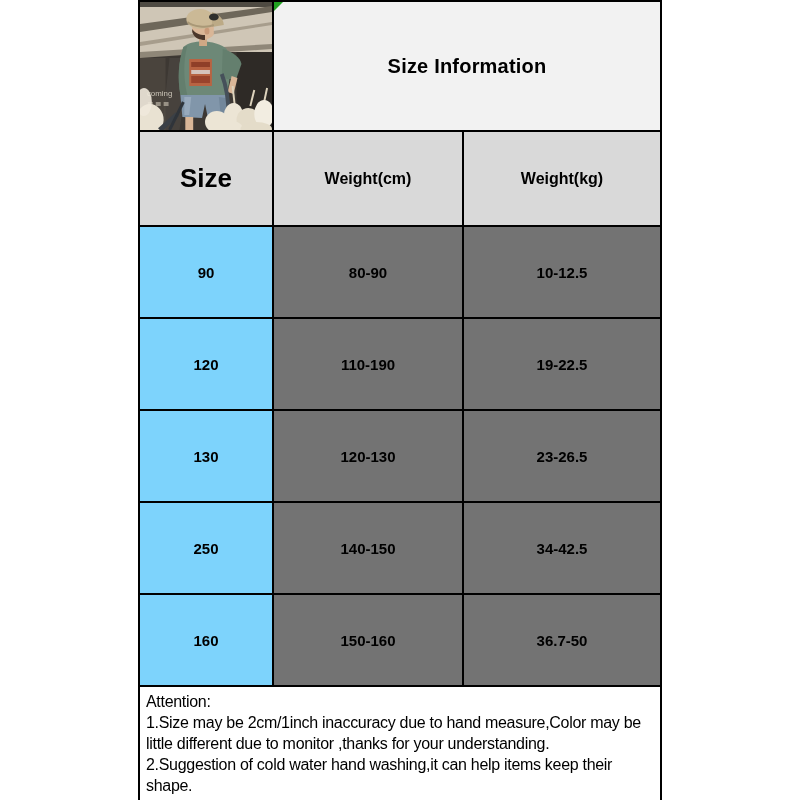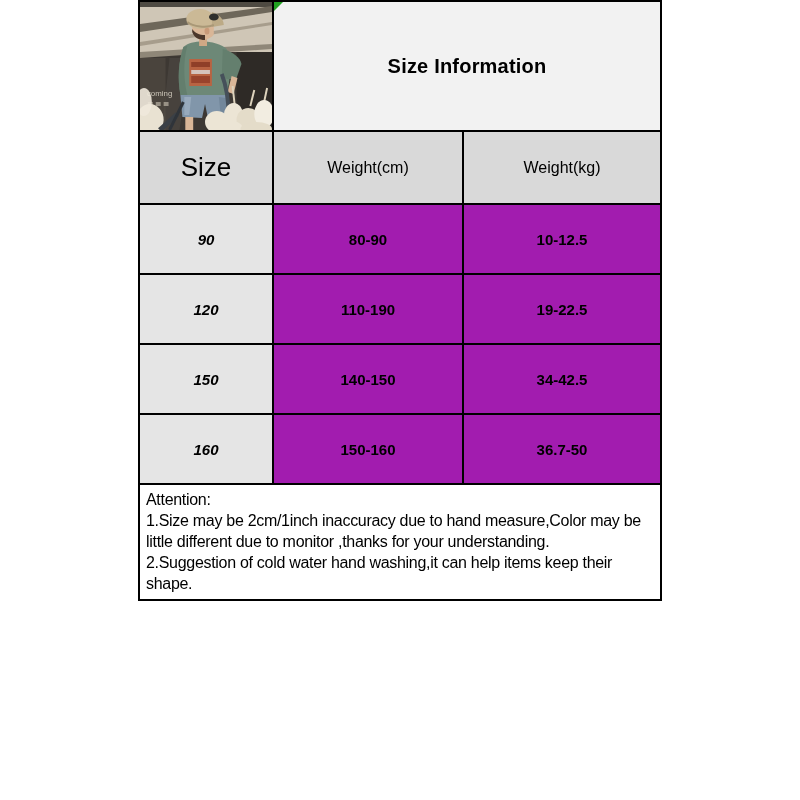--- a/index.html
+++ b/index.html
@@ -14,43 +14,43 @@
   .sheet { position: absolute; left: 138px; top: 0; width: 522px; }
   table.size-table {
     border-collapse: collapse;
     table-layout: fixed;
     width: 522px;
   }
   td, th {
     border: 2px solid #000;
     text-align: center;
     vertical-align: middle;
-    padding: 4px;
+    padding: 15px;
     overflow: hidden;
   }
   .row-photo { height: 128px; }
   .photo-cell { padding: 0; background: #cfc6b6; }
   .photo-cell svg { display: block; width: 100%; height: 128px; }
   .title-cell { background: #f2f2f2; position: relative; }
   .page-title { font-size: 20px; font-weight: bold; letter-spacing: 0.2px; }
   .corner-marker {
     position: absolute; left: 0; top: 0;
     width: 0; height: 0;
     border-top: 9px solid #21a121;
     border-right: 9px solid transparent;
   }
-  .row-head th { height: 63px; background: #d9d9d9; font-size: 16px; font-weight: normal; }
+  .row-head th { height: 63px; background: #d9d9d9; font-size: 16px; font-weight: bold; }
   .row-head th.th-size { font-size: 26px; }
   tbody.data-rows td {
     height: 60px;
-    background: #a21caf;
+    background: #737373;
     font-size: 15px;
     font-weight: bold;
   }
-  tbody.data-rows td.col-size { background: #e5e5e5; font-style: italic; }
+  tbody.data-rows td.col-size { background: #7dd3fc; }
   .attention-cell {
     background: #ffffff;
     height: 100px;
     text-align: left;
     vertical-align: top;
     padding: 4px 6px;
     font-size: 16px;
     font-weight: normal;
     line-height: 1.32;
     letter-spacing: -0.3px;
@@ -141,21 +141,26 @@
           <td class="col-size">90</td>
           <td>80-90</td>
           <td>10-12.5</td>
         </tr>
         <tr>
           <td class="col-size">120</td>
           <td>110-190</td>
           <td>19-22.5</td>
         </tr>
         <tr>
-          <td class="col-size">150</td>
+          <td class="col-size">130</td>
+          <td>120-130</td>
+          <td>23-26.5</td>
+        </tr>
+        <tr>
+          <td class="col-size">250</td>
           <td>140-150</td>
           <td>34-42.5</td>
         </tr>
         <tr>
           <td class="col-size">160</td>
           <td>150-160</td>
           <td>36.7-50</td>
         </tr>
       </tbody>
     <tbody>

